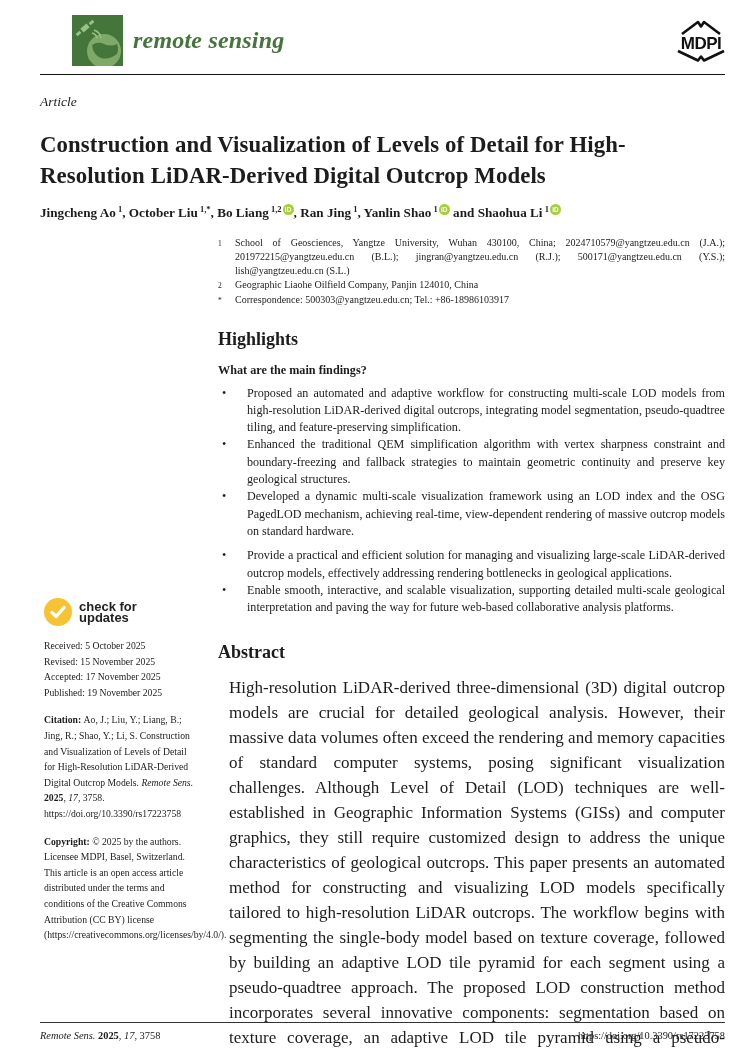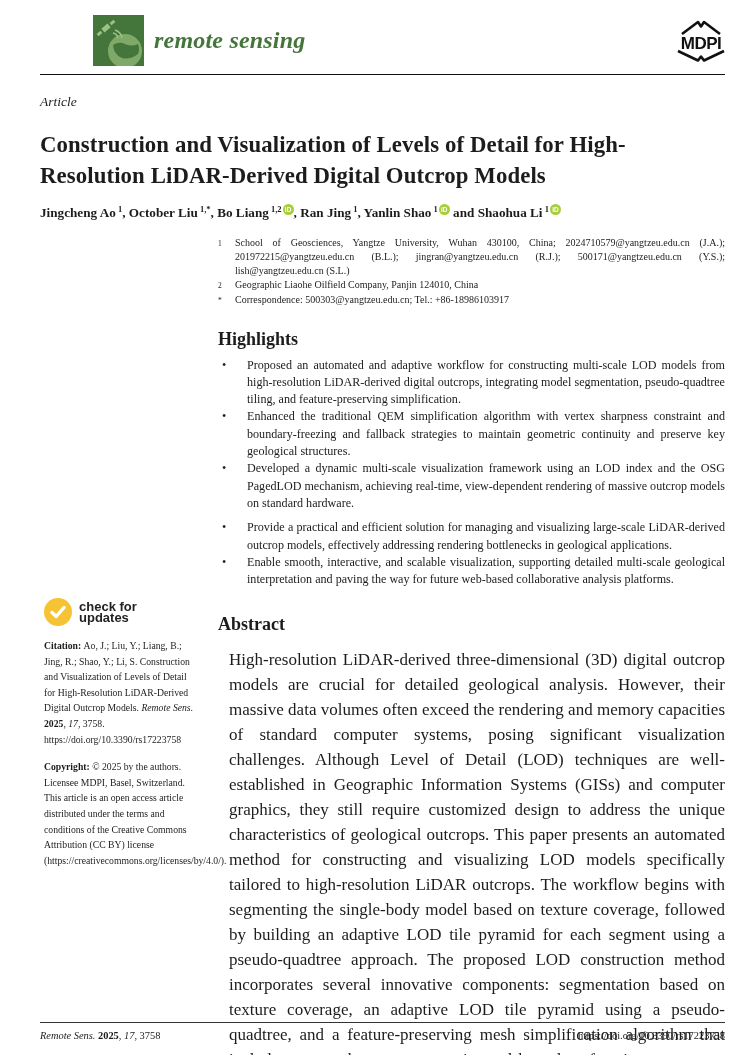--- a/index.html
+++ b/index.html
@@ -1,21 +1,21 @@
 <!DOCTYPE html>
 <html><head>
 <meta charset="utf-8">
 <style>
   * { margin:0; padding:0; box-sizing:border-box; }
   html,body { width:755px; height:1055px; background:#ffffff; overflow:hidden;
               font-family:"Liberation Serif", serif; color:#1c1c1c; }
   .page { position:relative; width:755px; height:1055px; }
 
   
-  .header-logo { position:absolute; left:57px; top:15px; display:flex; align-items:center;padding-left:36px; }
+  .header-logo { position:absolute; left:36px; top:15px; display:flex; align-items:center;padding-left:36px; }
   .journal-mark { width:51px; height:51px; display:block; }
   .journal-name { font-style:italic; font-weight:bold; font-size:24px; color:#44753a;
                   margin-left:10px; letter-spacing:0.2px; }
   .mdpi-logo { position:absolute; right:28px; top:19px; }
   .header-rule { position:absolute; left:40px; top:74px; width:685px; height:0;
                  border-top:1.6px solid #111; }
 
   
   .titleblock { position:absolute; left:40px; top:94px; width:690px; }
   .article-type { font-style:italic; font-size:13.5px; margin-bottom:20px; }
@@ -106,20 +106,21 @@
           <div class="aff-marker">2</div>
           <div class="aff-text">Geographic Liaohe Oilfield Company, Panjin 124010, China</div>
         </div>
         <div class="aff-row">
           <div class="aff-marker">*</div>
           <div class="aff-text">Correspondence: 500303@yangtzeu.edu.cn; Tel.: +86-18986103917</div>
         </div>
       </div>
 
     <div class="sec-heading h-highlights">Highlights</div>
+    <div class="h-question">What are the main findings?</div>
     <ul class="hl-list" id="findings-list">
         <li>
           <span class="bullet">•</span>
           <span class="li-text">Proposed an automated and adaptive workflow for constructing multi-scale LOD models from high-resolution LiDAR-derived digital outcrops, integrating model segmentation, pseudo-quadtree tiling, and feature-preserving simplification.</span>
         </li>
         <li>
           <span class="bullet">•</span>
           <span class="li-text">Enhanced the traditional QEM simplification algorithm with vertex sharpness constraint and boundary-freezing and fallback strategies to maintain geometric continuity and preserve key geological structures.</span>
         </li>
         <li>
@@ -149,20 +150,26 @@
         <circle cx="14" cy="14" r="14" fill="#F5C333"></circle>
         <path d="M8 14.5 L12.2 18.5 L20 9.5" fill="none" stroke="#fff" stroke-width="3.4" stroke-linecap="round" stroke-linejoin="round"></path>
       </svg>
       <div class="badge-text">
         <div>check for</div>
         <div>updates</div>
       </div>
     </div>
 
 
+    <div class="side-block" id="dates-block">
+        <div>Received: 5 October 2025</div>
+        <div>Revised: 15 November 2025</div>
+        <div>Accepted: 17 November 2025</div>
+        <div>Published: 19 November 2025</div>
+      </div>
 
     <div class="side-block">
       <span class="side-label">Citation: </span>
       <span>Ao, J.; Liu, Y.; Liang, B.; Jing, R.; Shao, Y.; Li, S. Construction and Visualization of Levels of Detail for High-Resolution LiDAR-Derived Digital Outcrop Models. </span>
       <span class="it">Remote Sens. </span>
       <span class="bd">2025</span><span>, </span><span class="it">17</span><span>, </span>
       <span>3758. </span>
       <span>https://doi.org/10.3390/rs17223758</span>
     </div>
 

